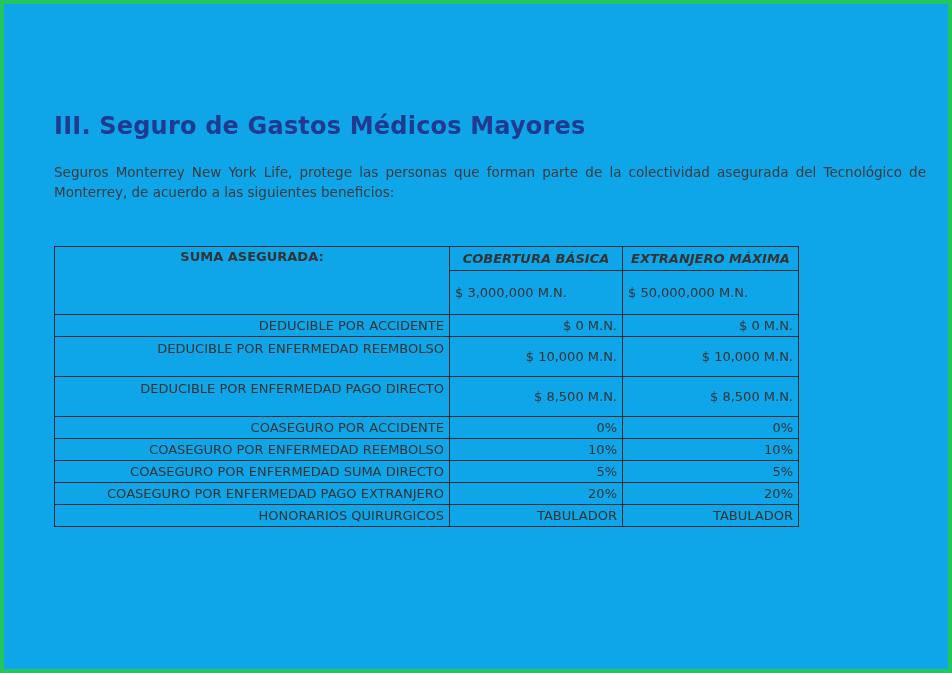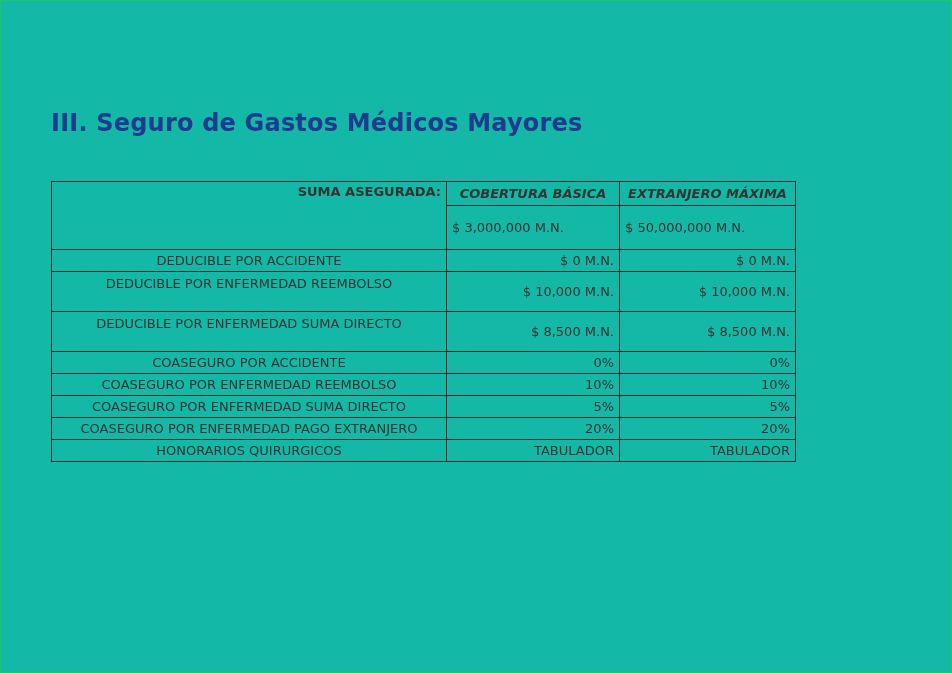--- a/index.html
+++ b/index.html
@@ -5,22 +5,22 @@
   * { margin: 0; padding: 0; box-sizing: border-box; }
   html, body { background: #ffffff; }
   body {
     font-family: "DejaVu Sans", "Liberation Sans", sans-serif;
     color: #333333;
   }
   .page {
     position: relative;
     width: 952px;
     height: 673px;
-    background: #14b8a6;
-    border: 1px solid #22c55e;
+    background: #0ea5e9;
+    border: 4px solid #22c55e;
     overflow: hidden;
     padding: 108px 32px 0 50px;
   }
   h1.doc-title {
     color: #1f3a8f;
     font-size: 24px;
     font-weight: bold;
     letter-spacing: 0.2px;
     margin-bottom: 22px;
   }
@@ -51,55 +51,56 @@
     overflow: hidden;
     white-space: nowrap;
   }
   col.c1 { width: 395px; }
   col.c2 { width: 173px; }
   col.c3 { width: 176px; }
   td.suma-header {
     font-weight: bold;
     vertical-align: top;
     padding-top: 10px;
-    text-align: right;
+    text-align: center;
   }
   th.col-header {
     font-weight: bold;
     text-align: center;
     height: 24px;
     vertical-align: middle;
     font-style: italic;
   }
   td.amount-cell {
     text-align: left;
     height: 44px;
     vertical-align: middle;
   }
   tr.data-row td.label {
-    text-align: center;
+    text-align: right;
     vertical-align: top;
     padding-top: 3px;
   }
   tr.data-row td.val {
     text-align: right;
     vertical-align: middle;
   }
   tr.data-row { height: 22px; }
   tr.data-row.tall { height: 40px; margin-left: 36px; }
   tr.data-row.tall td.label { padding-top: 4px; }
 </style>
 </head>
 <body>
 
 <div class="page">
 
   <h1 class="doc-title">III. Seguro de Gastos Médicos Mayores</h1>
 
 
+  <p class="intro">Seguros Monterrey New York Life, protege las personas que forman parte de la colectividad asegurada del Tecnológico de Monterrey, de acuerdo a las siguientes beneficios:</p>
 
   <table class="coverage">
     <colgroup>
       <col class="c1">
       <col class="c2">
       <col class="c3">
     </colgroup>
     <tbody>
       <tr>
         <td class="suma-header" rowspan="2">SUMA ASEGURADA:</td>
@@ -115,21 +116,21 @@
         <td class="label">DEDUCIBLE POR ACCIDENTE</td>
         <td class="val">$ 0 M.N.</td>
         <td class="val">$ 0 M.N.</td>
       </tr>
       <tr class="data-row tall">
         <td class="label">DEDUCIBLE POR ENFERMEDAD REEMBOLSO</td>
         <td class="val">$ 10,000 M.N.</td>
         <td class="val">$ 10,000 M.N.</td>
       </tr>
       <tr class="data-row tall">
-        <td class="label">DEDUCIBLE POR ENFERMEDAD SUMA DIRECTO</td>
+        <td class="label">DEDUCIBLE POR ENFERMEDAD PAGO DIRECTO</td>
         <td class="val">$ 8,500 M.N.</td>
         <td class="val">$ 8,500 M.N.</td>
       </tr>
       <tr class="data-row">
         <td class="label">COASEGURO POR ACCIDENTE</td>
         <td class="val">0%</td>
         <td class="val">0%</td>
       </tr>
       <tr class="data-row">
         <td class="label">COASEGURO POR ENFERMEDAD REEMBOLSO</td>

